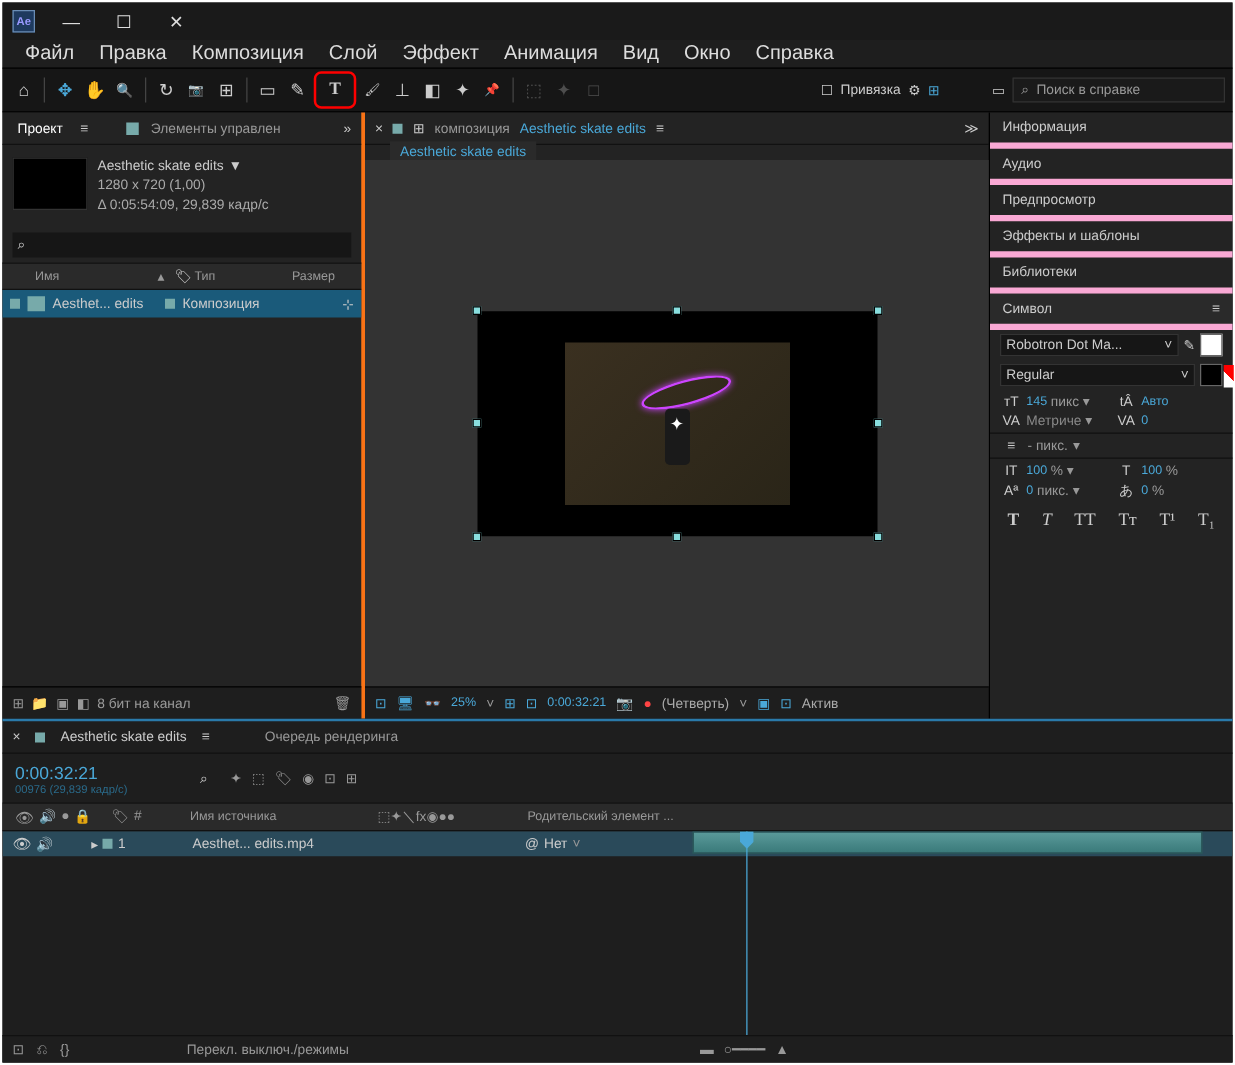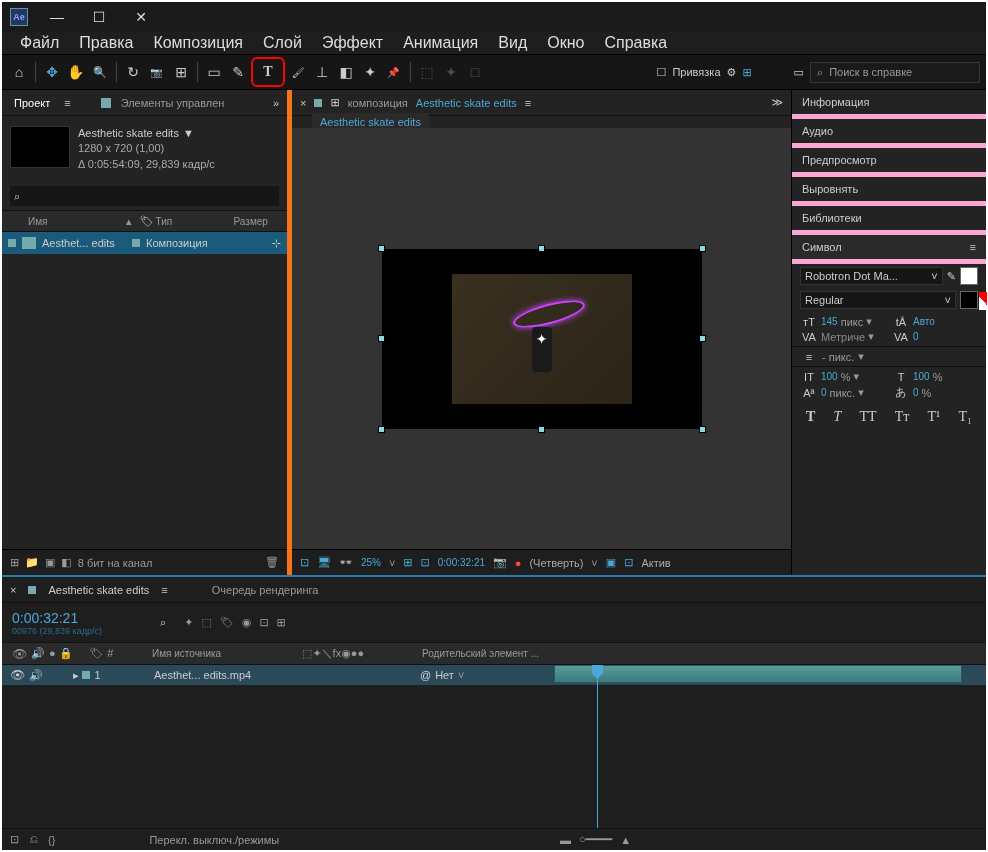--- a/index.html
+++ b/index.html
@@ -20,21 +20,21 @@
 .toolbar{height:36px;background:#161616;border-top:1px solid #000;border-bottom:1px solid #000;display:flex;align-items:center;padding:0 6px;gap:2px}
 .tool{width:22px;height:22px;display:flex;align-items:center;justify-content:center;color:#ccc;font-size:14px}
 .tool-sep{width:1px;height:20px;background:#444;margin:0 3px}
 .tool-highlighted{border:2.5px solid #ff0000;border-radius:6px;padding:2px 4px}
 .toolbar-right{margin-left:auto;display:flex;align-items:center;gap:6px}
 .snap-label{color:#ccc;font-size:11px}
 .search-box{background:#1a1a1a;border:1px solid #333;padding:3px 6px;width:170px;color:#999;display:flex;align-items:center;gap:6px}
 
 
 .main{flex:1;display:flex;min-height:0}
-.left-panel{width:290px;background:#232323;display:flex;flex-direction:column;border-right:5px solid #f97316}
+.left-panel{width:290px;background:#232323;display:flex;flex-direction:column;border-right:3px solid #f97316}
 .center-panel{flex:1;background:#232323;display:flex;flex-direction:column;min-width:0}
 .right-panel{width:195px;background:#232323;border-left:1px solid #000;display:flex;flex-direction:column}
 
 
 .panel-tabs{height:26px;display:flex;align-items:center;padding:0 8px;gap:10px;border-bottom:1px solid #111}
 .panel-tab{color:#ccc;font-size:11px;padding:2px 4px}
 .panel-tab.active{color:#fff}
 .panel-tab-label{color:#999}
 
 
@@ -298,21 +298,21 @@
       <span>▣</span>
       <span>⊡</span>
       <span class="vf-item">Актив</span>
     </div>
   </div>
 
   <div class="right-panel">
     <div class="rp-section">Информация</div>
     <div class="rp-section">Аудио</div>
     <div class="rp-section">Предпросмотр</div>
-    <div class="rp-section">Выровнять</div>
+    <div class="rp-section">Эффекты и шаблоны</div>
     <div class="rp-section">Библиотеки</div>
     <div class="rp-section header">
           <span>Символ</span>
           <span class="i-menu"></span>
         </div>
     <div class="char-row">
       <div class="char-dd">
             <span>Robotron Dot Ma...</span>
             <span>˅</span>
           </div>

